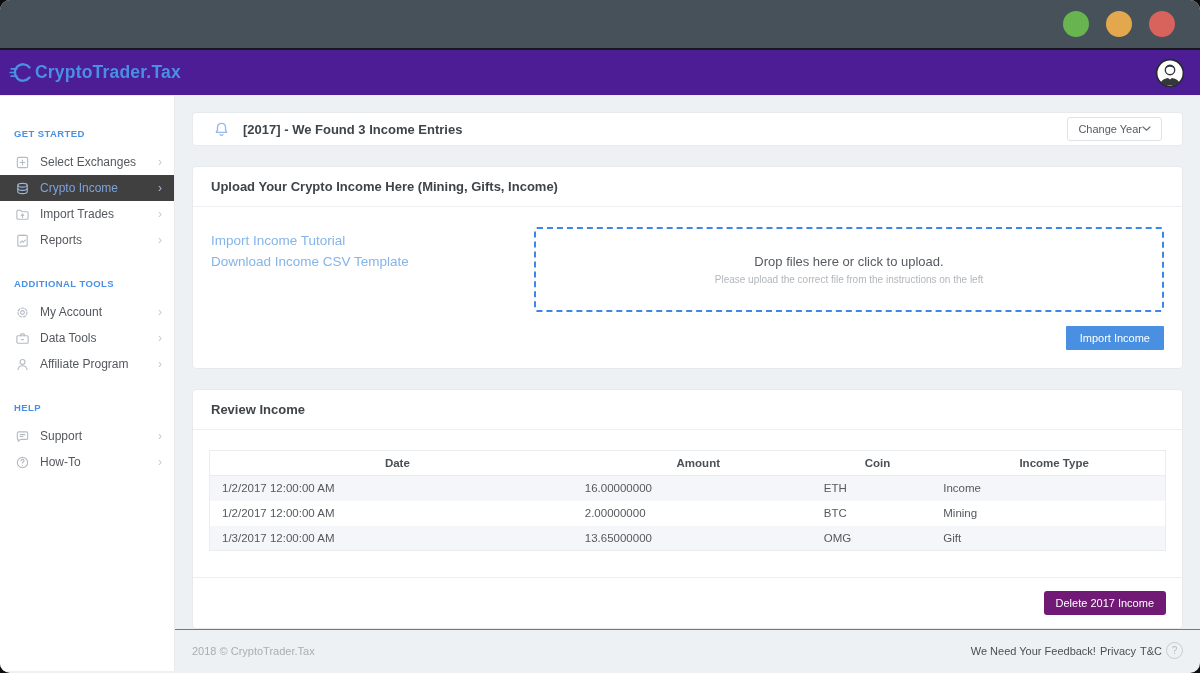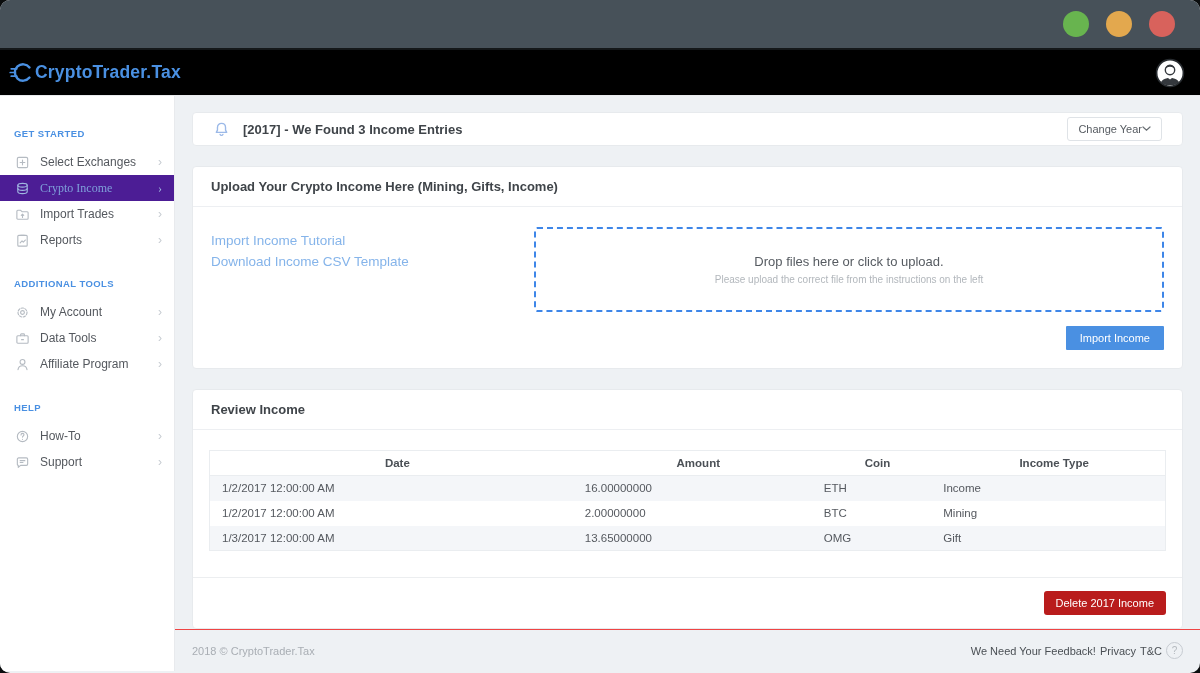--- a/index.html
+++ b/index.html
@@ -6,38 +6,38 @@
   html,body { background:#0b0d0e; font-family:"Liberation Sans", sans-serif; }
   .window { width:1200px; height:673px; border-radius:10px; overflow:hidden; background:#eef1f4; }
 
   
   .topbar { height:50px; background:#475159; border-bottom:2px solid #15181a;
             display:flex; align-items:center; justify-content:flex-end; gap:17px; padding-right:25px; }
   .light { width:26px; height:26px; border-radius:50%; }
   .light.g { background:#68b44f; } .light.y { background:#e3a84e; } .light.r { background:#d8625c; }
 
   
-  .appbar { height:46px; background:#000000; border-bottom:1px solid #e9ebee;
+  .appbar { height:46px; background:#4c1d95; border-bottom:1px solid #e9ebee;
             display:flex; align-items:center; justify-content:space-between; padding:0 15px 0 9px; }
   .logo { display:flex; align-items:center; gap:1px; color:#4a90e2; font-weight:bold; font-size:17.5px; letter-spacing:.2px; cursor:pointer; }
   .avatar { width:30px; height:30px; cursor:pointer; }
 
   .main { display:flex; height:575px; }
 
   
   .sidebar { width:175px; background:#fff; border-right:1px solid #e8eaed; padding-top:32px; flex-shrink:0; }
   .side-section { margin-bottom:25px; }
   .side-heading { font-size:9.5px; font-weight:bold; color:#4a90e2; letter-spacing:.4px; padding:0 14px; margin-bottom:10px; }
   .side-item { display:flex; align-items:center; height:26px; padding:0 12px 0 14px; cursor:pointer; }
   .side-item .icn { width:16px; display:flex; justify-content:center; align-items:center; margin-right:10px; }
   .side-item .icn svg { stroke:#b5bbc2; fill:none; stroke-width:1.2; stroke-linecap:round; stroke-linejoin:round; }
   .side-item .lbl { font-size:12px; color:#54585e; flex:1; }
   .side-item .chev { color:#c6cbd1; font-size:12px; line-height:1; }
   .side-item .chev::after { content:"›"; }
-  .side-item.active { background:#4c1d95;font-family:Liberation Serif, serif; }
+  .side-item.active { background:#404040; }
   .side-item.active .lbl { color:#7fa0da; }
   .side-item.active .icn svg { stroke:#9fb6e0; }
   .side-item.active .chev { color:#9fb6e0; }
 
   
   .content { flex:1; display:flex; flex-direction:column; padding:16px 17px 0; overflow:hidden; }
   .card { background:#fff; border:1px solid #e7eaed; border-radius:4px; }
 
   .notif { height:40px; display:flex; align-items:center; padding:0 20px; margin-bottom:20px; }
   .notif-text { font-size:13px; font-weight:bold; color:#3f4449; margin-left:13px; }
@@ -58,21 +58,21 @@
   .btn-primary { background:#4a90e2; color:#fff; border:none; border-radius:1px; font-size:11px; padding:6px 14px; cursor:pointer; font-family:inherit; }
 
   .review-body { padding:20px 16px 26px; }
   table { width:100%; border-collapse:collapse; border:1px solid #eaedf0; }
   th { text-align:center; font-size:11.5px; font-weight:bold; color:#4b5056; height:25px; padding-left:12px; border-bottom:1px solid #eaedf0; background:#fff; }
   td { font-size:11.5px; color:#55595f; height:25px; padding-left:12px; }
   tbody tr:nth-child(odd) { background:#f4f6f9; }
   th.c-date, td.c-date { width:38%; } th.c-amount, td.c-amount { width:25%; }
   th.c-coin, td.c-coin { width:12.5%; } th.c-type, td.c-type { width:24.5%; }
   .card-foot { border-top:1px solid #eceef0; padding:13px 16px; text-align:right; }
-  .btn-danger { background:#b91c1c; color:#fff; border:none; border-radius:3px; font-size:11px; padding:6px 12px; cursor:pointer; font-family:inherit; }
+  .btn-danger { background:#701a75; color:#fff; border:none; border-radius:3px; font-size:11px; padding:6px 12px; cursor:pointer; font-family:inherit; }
 
   .footer { margin:auto -17px 0; min-height:42px; border-top:1px solid #ef4444;
             display:flex; align-items:center; justify-content:space-between; padding:0 17px; }
   .foot-left { font-size:11px; color:#a9aeb4; }
   .foot-right { display:flex; align-items:center; gap:4px; }
   .foot-right a { font-size:11px; color:#4a4f54; text-decoration:none; cursor:pointer; }
   .help-circle { width:17px; height:17px; border:1px solid #c6cbd1; border-radius:50%; color:#b4b9be;
                  font-size:10px; display:flex; align-items:center; justify-content:center; cursor:pointer; }
 </style>
 </head>
@@ -203,36 +203,36 @@
           <span class="chev"></span>
         </div>
       </div>
 
       <div class="side-section">
         <div class="side-heading">HELP</div>
 
         <div class="side-item">
           <span class="icn">
             <svg width="15" height="15" viewBox="0 0 16 16">
+                <path d="M2.5 4.5c0-.8.6-1.4 1.4-1.4h8.2c.8 0 1.4.6 1.4 1.4v5.2c0 .8-.6 1.4-1.4 1.4H6l-2.5 2v-2h-.1c-.8 0-.9-.6-.9-1.4z"></path>
+                <path d="M5.5 6h5M5.5 8h3"></path>
+              </svg>
+          </span>
+          <span class="lbl">Support</span>
+          <span class="chev"></span>
+        </div>
+
+        <div class="side-item">
+          <span class="icn">
+            <svg width="15" height="15" viewBox="0 0 16 16">
                 <circle cx="8" cy="8" r="5.5"></circle>
                 <path d="M6.4 6.3c0-.9.7-1.6 1.6-1.6s1.6.6 1.6 1.5c0 1.2-1.6 1.2-1.6 2.4M8 11h.01"></path>
               </svg>
           </span>
           <span class="lbl">How-To</span>
-          <span class="chev"></span>
-        </div>
-
-        <div class="side-item">
-          <span class="icn">
-            <svg width="15" height="15" viewBox="0 0 16 16">
-                <path d="M2.5 4.5c0-.8.6-1.4 1.4-1.4h8.2c.8 0 1.4.6 1.4 1.4v5.2c0 .8-.6 1.4-1.4 1.4H6l-2.5 2v-2h-.1c-.8 0-.9-.6-.9-1.4z"></path>
-                <path d="M5.5 6h5M5.5 8h3"></path>
-              </svg>
-          </span>
-          <span class="lbl">Support</span>
           <span class="chev"></span>
         </div>
       </div>
     </nav>
 
     <div class="content">
 
       <div class="card notif">
         <span style="display:flex;">
           <svg width="17" height="17" viewBox="0 0 16 16" fill="none" stroke="#9bb9e8" stroke-width="1.3" stroke-linejoin="round">

